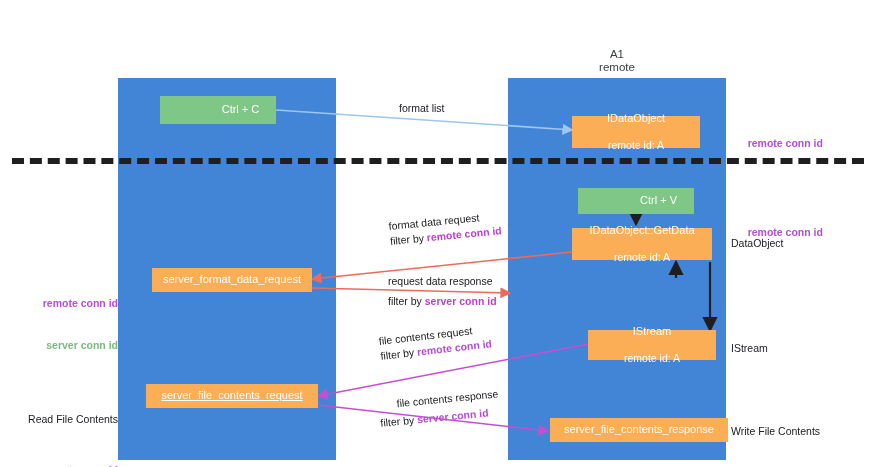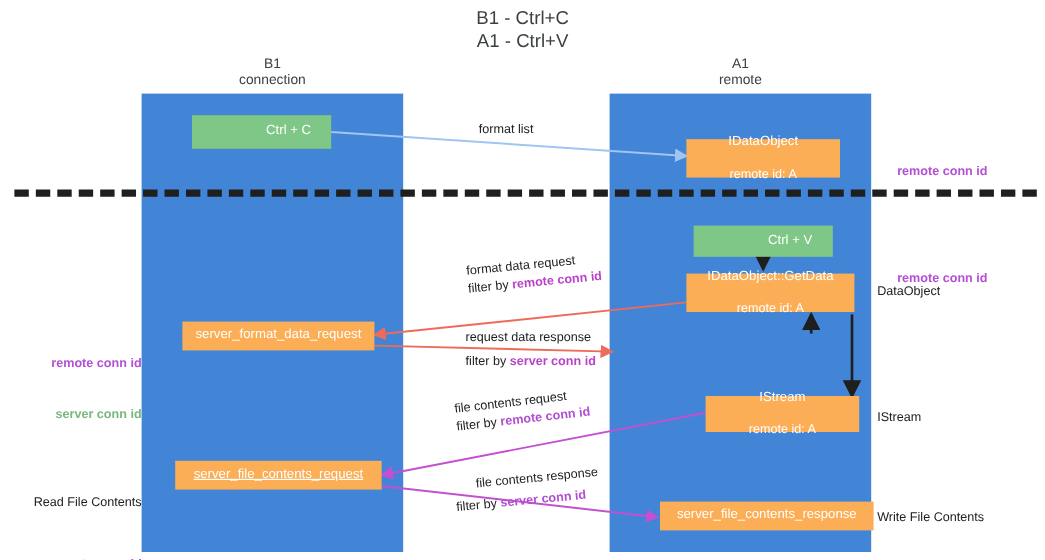--- a/index.html
+++ b/index.html
@@ -99,25 +99,21 @@
     width: 871px; height: 467px;
     pointer-events: none;
     z-index: 2;
   }
 </style>
 </head>
 <body>
 
 <div id="stage">
 
-  <div class="abs title">B1 - Ctrl+C
-A1 - Ctrl+V</div>
-
-  <div class="abs colhead" style="left:118px; top:48px; width:218px;">B1
-connection</div>
+
   <div class="abs colhead" style="left:508px; top:48px; width:218px;">A1
 remote</div>
 
   <div class="abs lane" style="left:118px; top:78px; width:218px; height:382px;"></div>
   <div class="abs lane" style="left:508px; top:78px; width:218px; height:382px;"></div>
 
   <svg class="overlay" viewBox="0 0 871 467">
     <defs>
       <marker id="ah-blue" markerWidth="7" markerHeight="7" refX="6" refY="3.5" orient="auto">
         <path d="M0,0 L7,3.5 L0,7 z" fill="#9fc5f0"></path>

